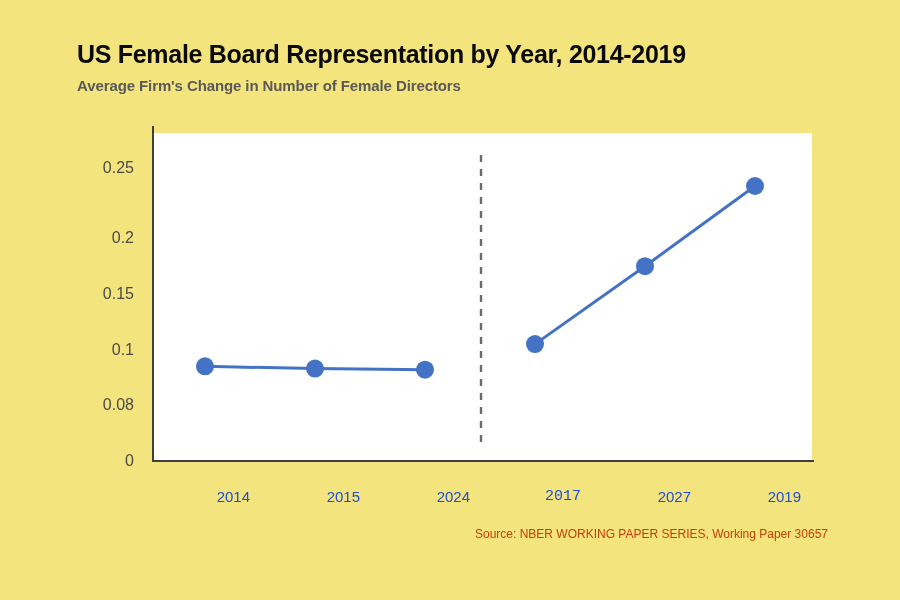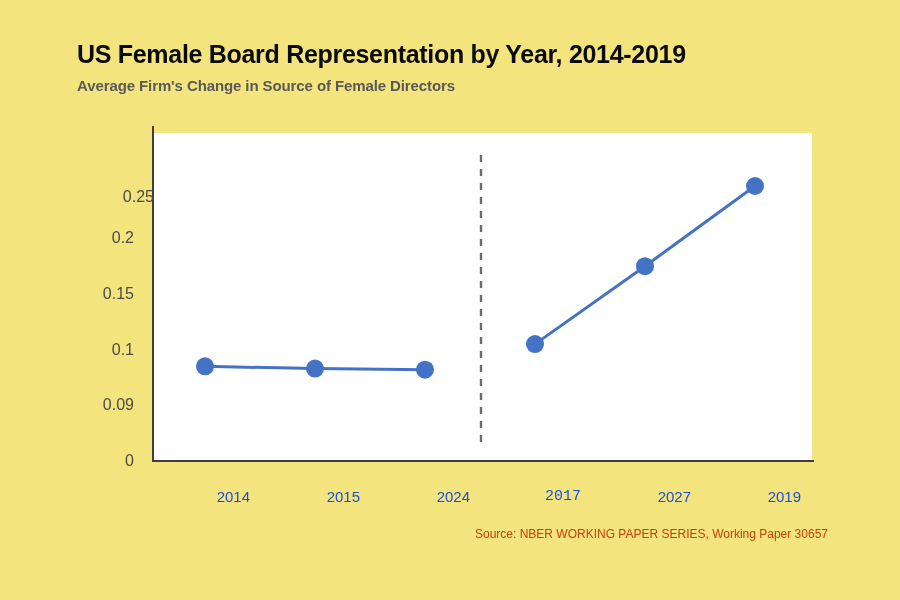--- a/index.html
+++ b/index.html
@@ -114,35 +114,35 @@
     overflow: visible;
   }
 </style>
 </head>
 <body>
 
 <div class="canvas">
 
   <div class="chart-title">US Female Board Representation by Year, 2014-2019</div>
 
-  <div class="chart-subtitle">Average Firm's Change in Source of Female Directors</div>
+  <div class="chart-subtitle">Average Firm's Change in Number of Female Directors</div>
 
   <div class="plot-frame">
     <div class="plot-bg"></div>
     <div class="axis-left"></div>
     <div class="axis-bottom"></div>
   </div>
 
   <div class="ytick-wrap">
     <div class="ytick-item" style="top:461px;">0</div>
-    <div class="ytick-item" style="top:405px;">0.09</div>
+    <div class="ytick-item" style="top:405px;">0.08</div>
     <div class="ytick-item" style="top:350px;">0.1</div>
     <div class="ytick-item" style="top:294px;">0.15</div>
     <div class="ytick-item" style="top:238px;">0.2</div>
-    <div class="ytick-item" style="top:197px;padding-left:20px;">0.25</div>
+    <div class="ytick-item" style="top:168px;">0.25</div>
   </div>
 
   <div>
     <div class="xtick-item" style="left:205px;">2014</div>
     <div class="xtick-item" style="left:315px;">2015</div>
     <div class="xtick-item" style="left:425px;">2024</div>
     <div class="xtick-item" style="left:536px;font-family:Liberation Mono, monospace;">2017</div>
     <div class="xtick-item" style="left:646px;">2027</div>
     <div class="xtick-item" style="left:756px;">2019</div>
   </div>

